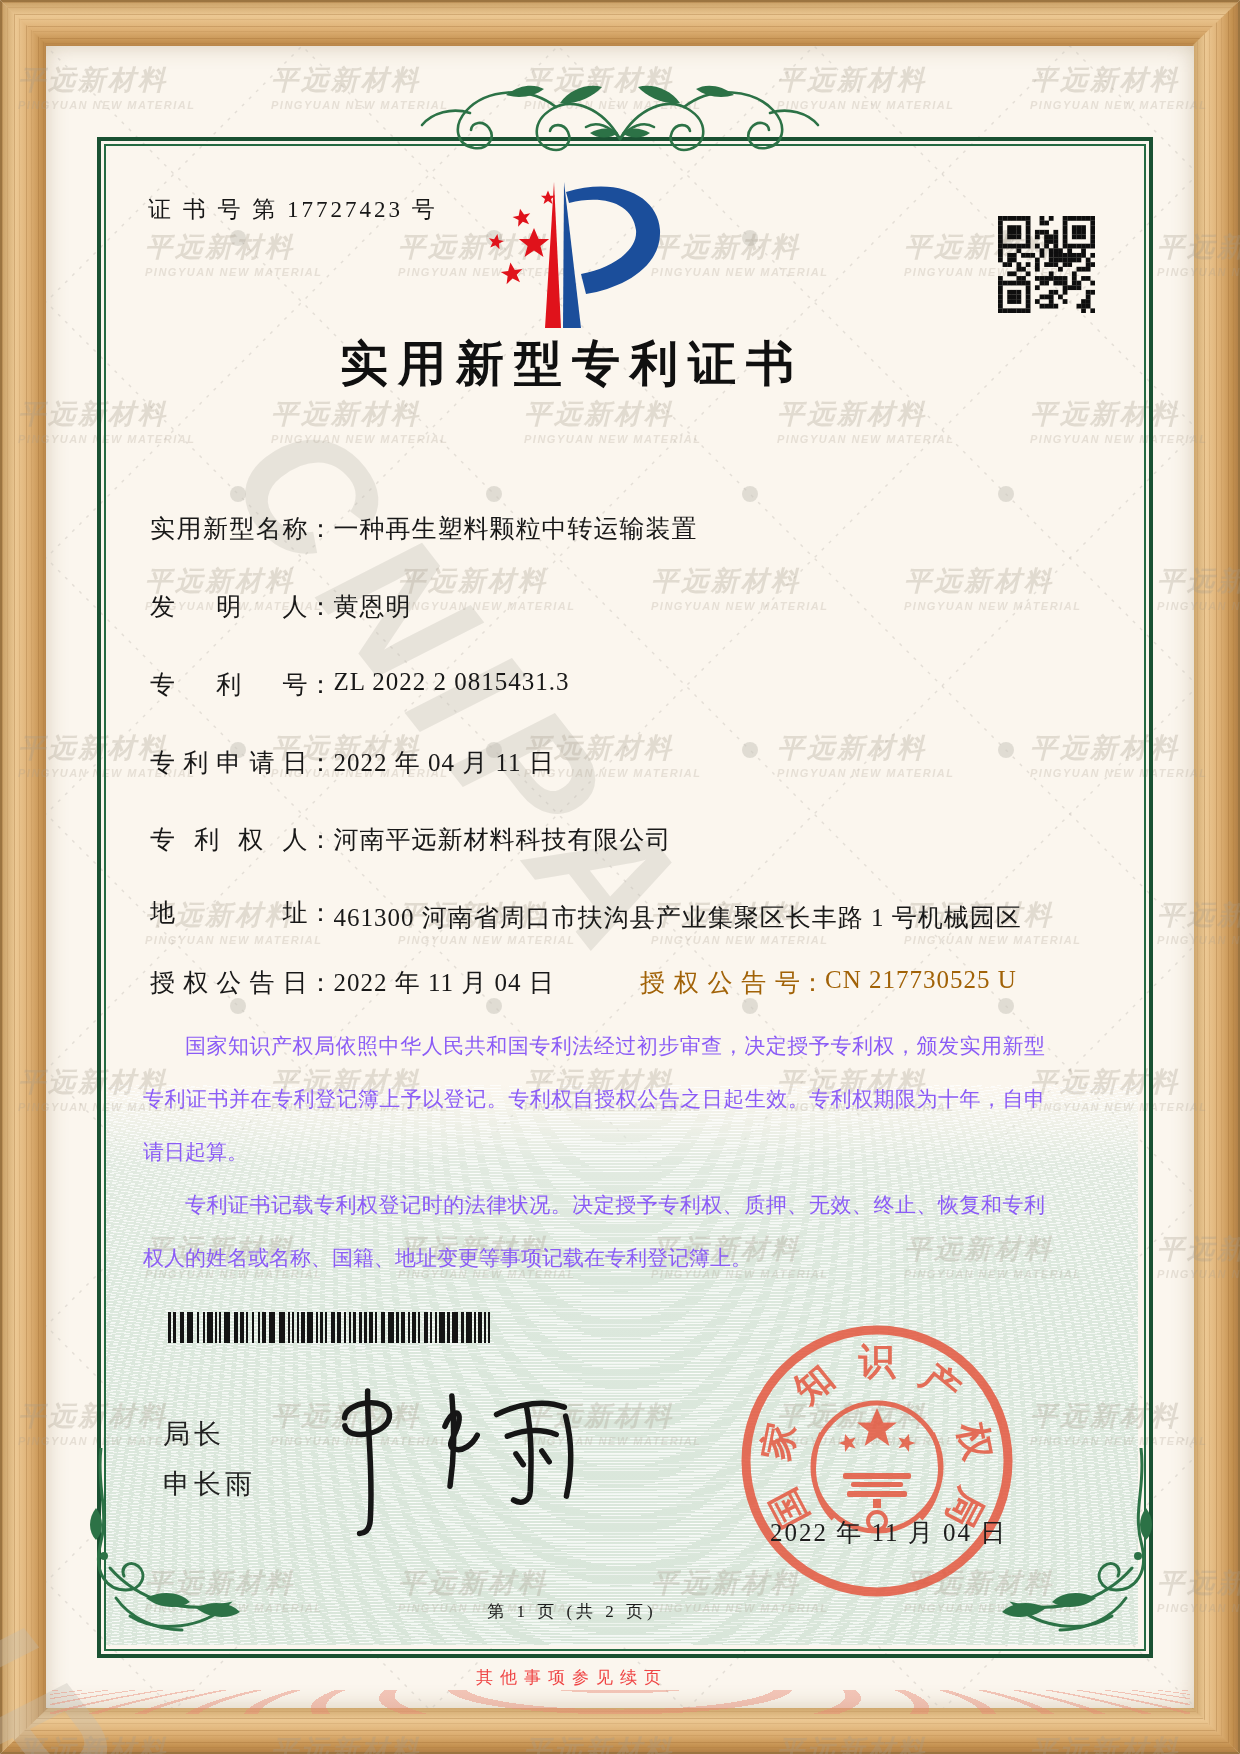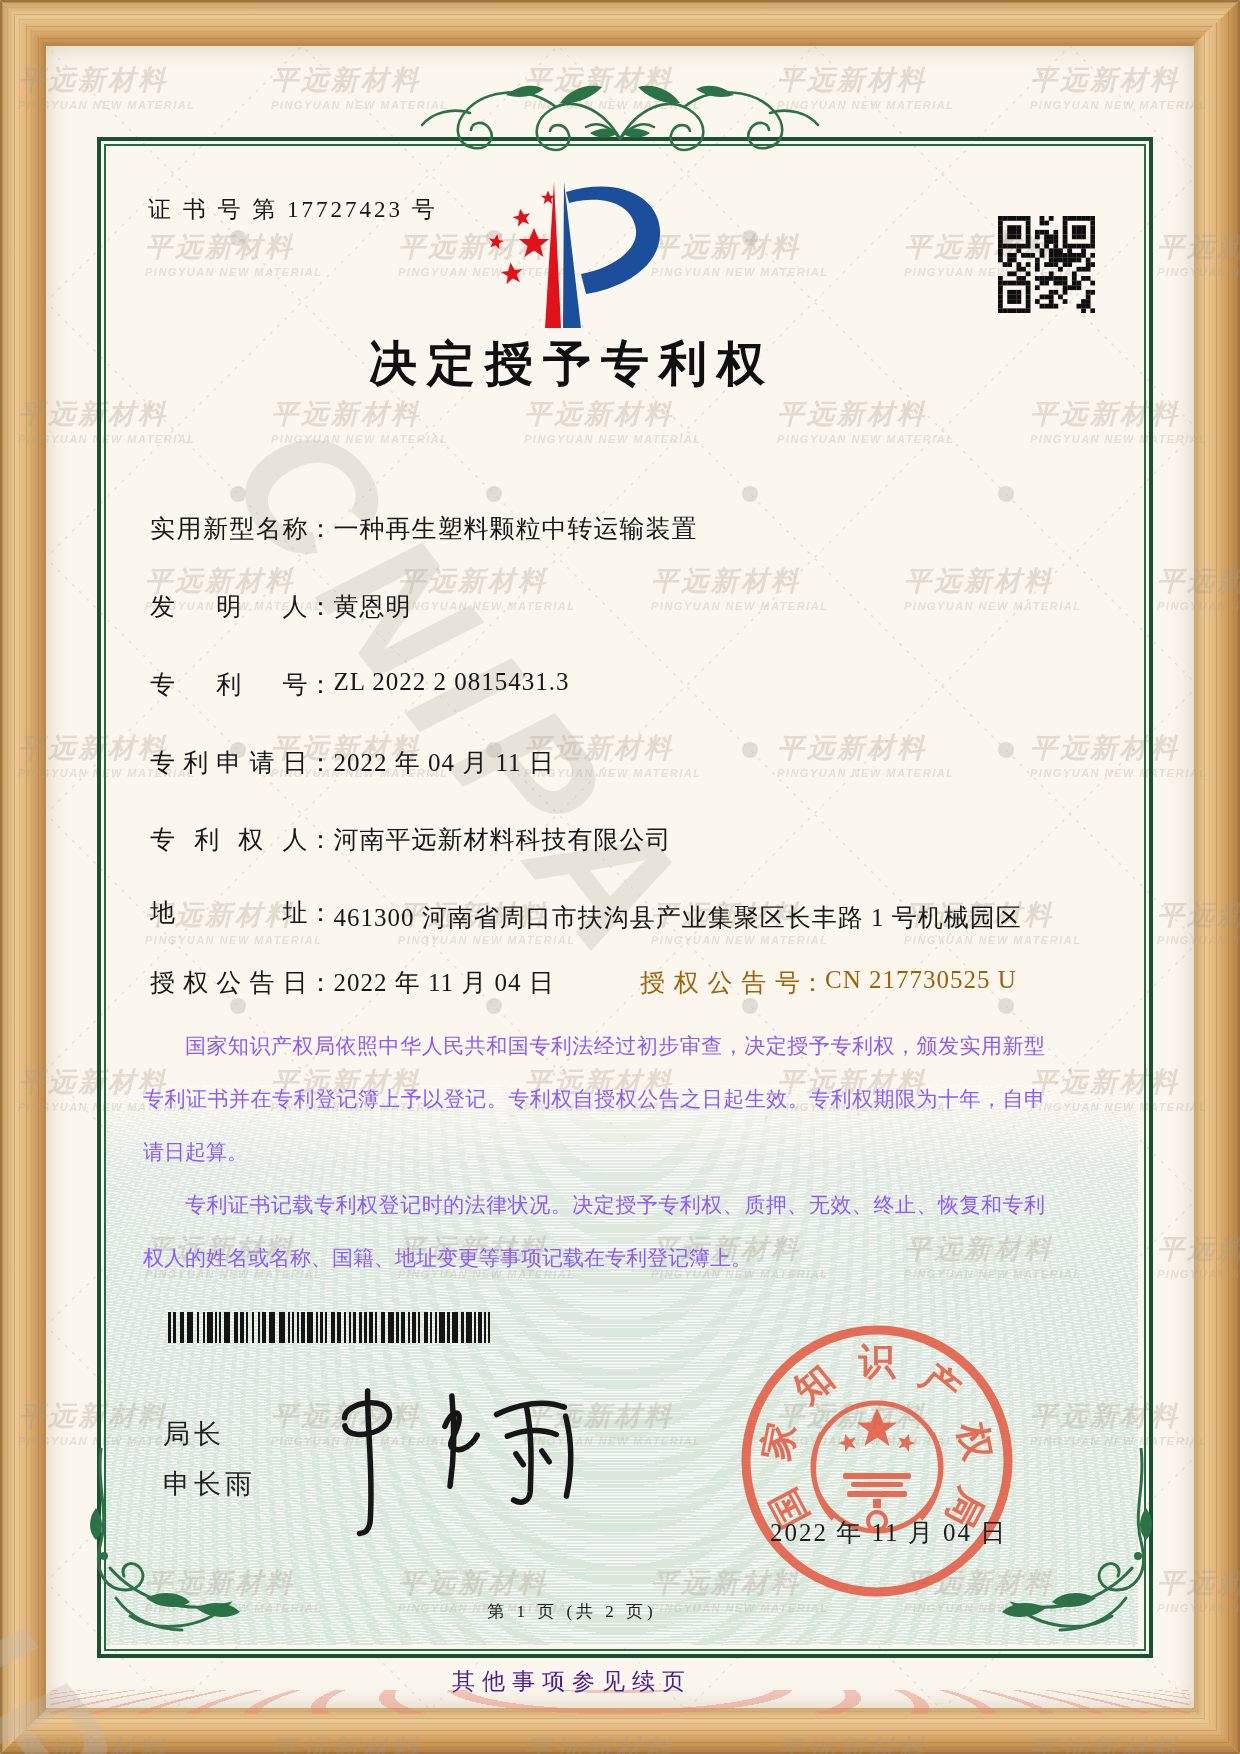--- a/index.html
+++ b/index.html
@@ -70,21 +70,21 @@
   .field2{position:absolute;left:640px;font-size:25px;color:#a16207;}
   .lbl2{display:inline-block;width:160px;text-align:justify;text-align-last:justify;vertical-align:top;}
   .paras{position:absolute;left:143px;top:1020px;width:902px;font-size:21px;line-height:53px;
     text-align:justify;color:#8b5cf6;}
   .paras p{margin:0;text-indent:2em;}
   .signer{position:absolute;left:163px;font-size:27px;letter-spacing:4px;color:#222;
     font-family:"Liberation Sans","DejaVu Sans",sans-serif;}
   .pageinfo{position:absolute;left:20px;top:1600px;width:1104px;text-align:center;
     font-size:17px;letter-spacing:4px;color:#1b1b1b;}
   .footnote{position:absolute;left:20px;top:1666px;width:1104px;text-align:center;
-    font-size:23px;letter-spacing:7px;color:#4c1d95;}
+    font-size:17px;letter-spacing:7px;color:#ef4444;}
   .sealdate{position:absolute;left:770px;top:1516px;font-size:25px;letter-spacing:2px;color:#1d1d1d;z-index:9;}
 </style>
 </head>
 <body>
 
 <div id="canvas">
 
   <div class="wood wood-h wood-top"></div>
   <div class="wood wood-h wood-bottom"></div>
   <div class="wood wood-v wood-left"></div>
@@ -706,21 +706,21 @@
         <rect x="4.62" y="92.38" width="4.77" height="4.77" fill="#0e0e0e"></rect>
         <rect x="9.24" y="92.38" width="4.77" height="4.77" fill="#0e0e0e"></rect>
         <rect x="13.86" y="92.38" width="4.77" height="4.77" fill="#0e0e0e"></rect>
         <rect x="18.48" y="92.38" width="4.77" height="4.77" fill="#0e0e0e"></rect>
         <rect x="23.10" y="92.38" width="4.77" height="4.77" fill="#0e0e0e"></rect>
         <rect x="27.71" y="92.38" width="4.77" height="4.77" fill="#0e0e0e"></rect>
         <rect x="83.14" y="92.38" width="4.77" height="4.77" fill="#0e0e0e"></rect>
         <rect x="92.38" y="92.38" width="4.77" height="4.77" fill="#0e0e0e"></rect>
       </svg>
 
-    <div class="title">决定授予专利权</div>
+    <div class="title">实用新型专利证书</div>
 
     <div class="field" style="top:512px;">
       <span class="lbl">实用新型名称</span><span class="colon">：</span><span class="val">一种再生塑料颗粒中转运输装置</span>
     </div>
     <div class="field" style="top:590px;">
       <span class="lbl">发明人</span><span class="colon">：</span><span class="val">黄恩明</span>
     </div>
     <div class="field" style="top:668px;">
       <span class="lbl">专利号</span><span class="colon">：</span><span class="val">ZL 2022 2 0815431.3</span>
     </div>

